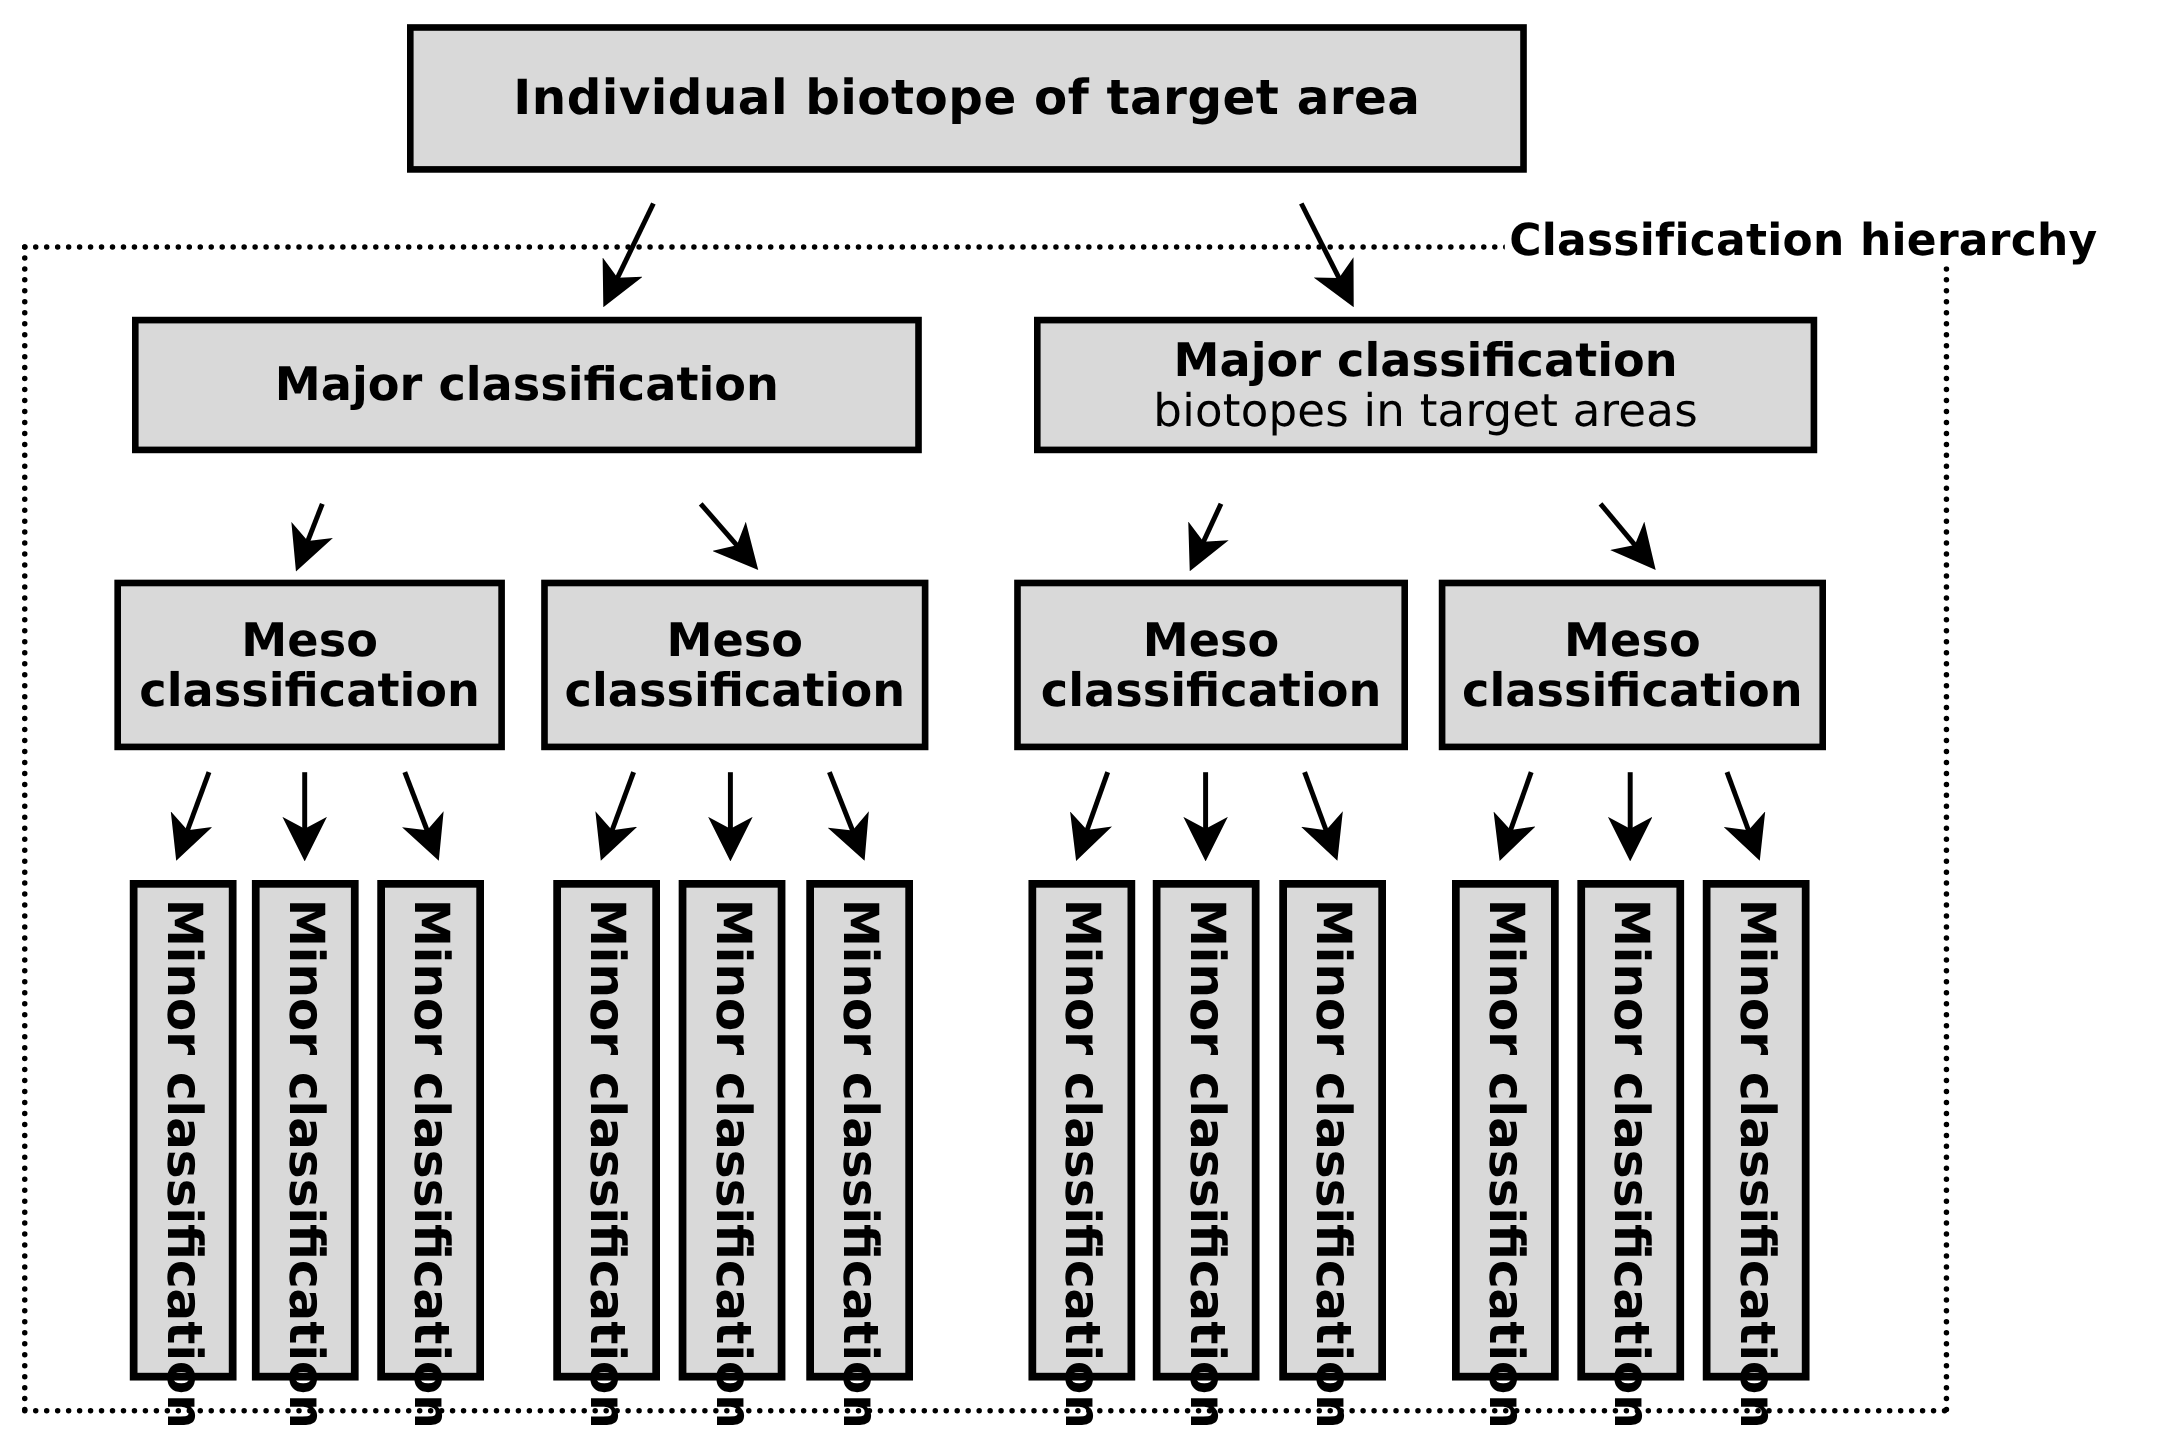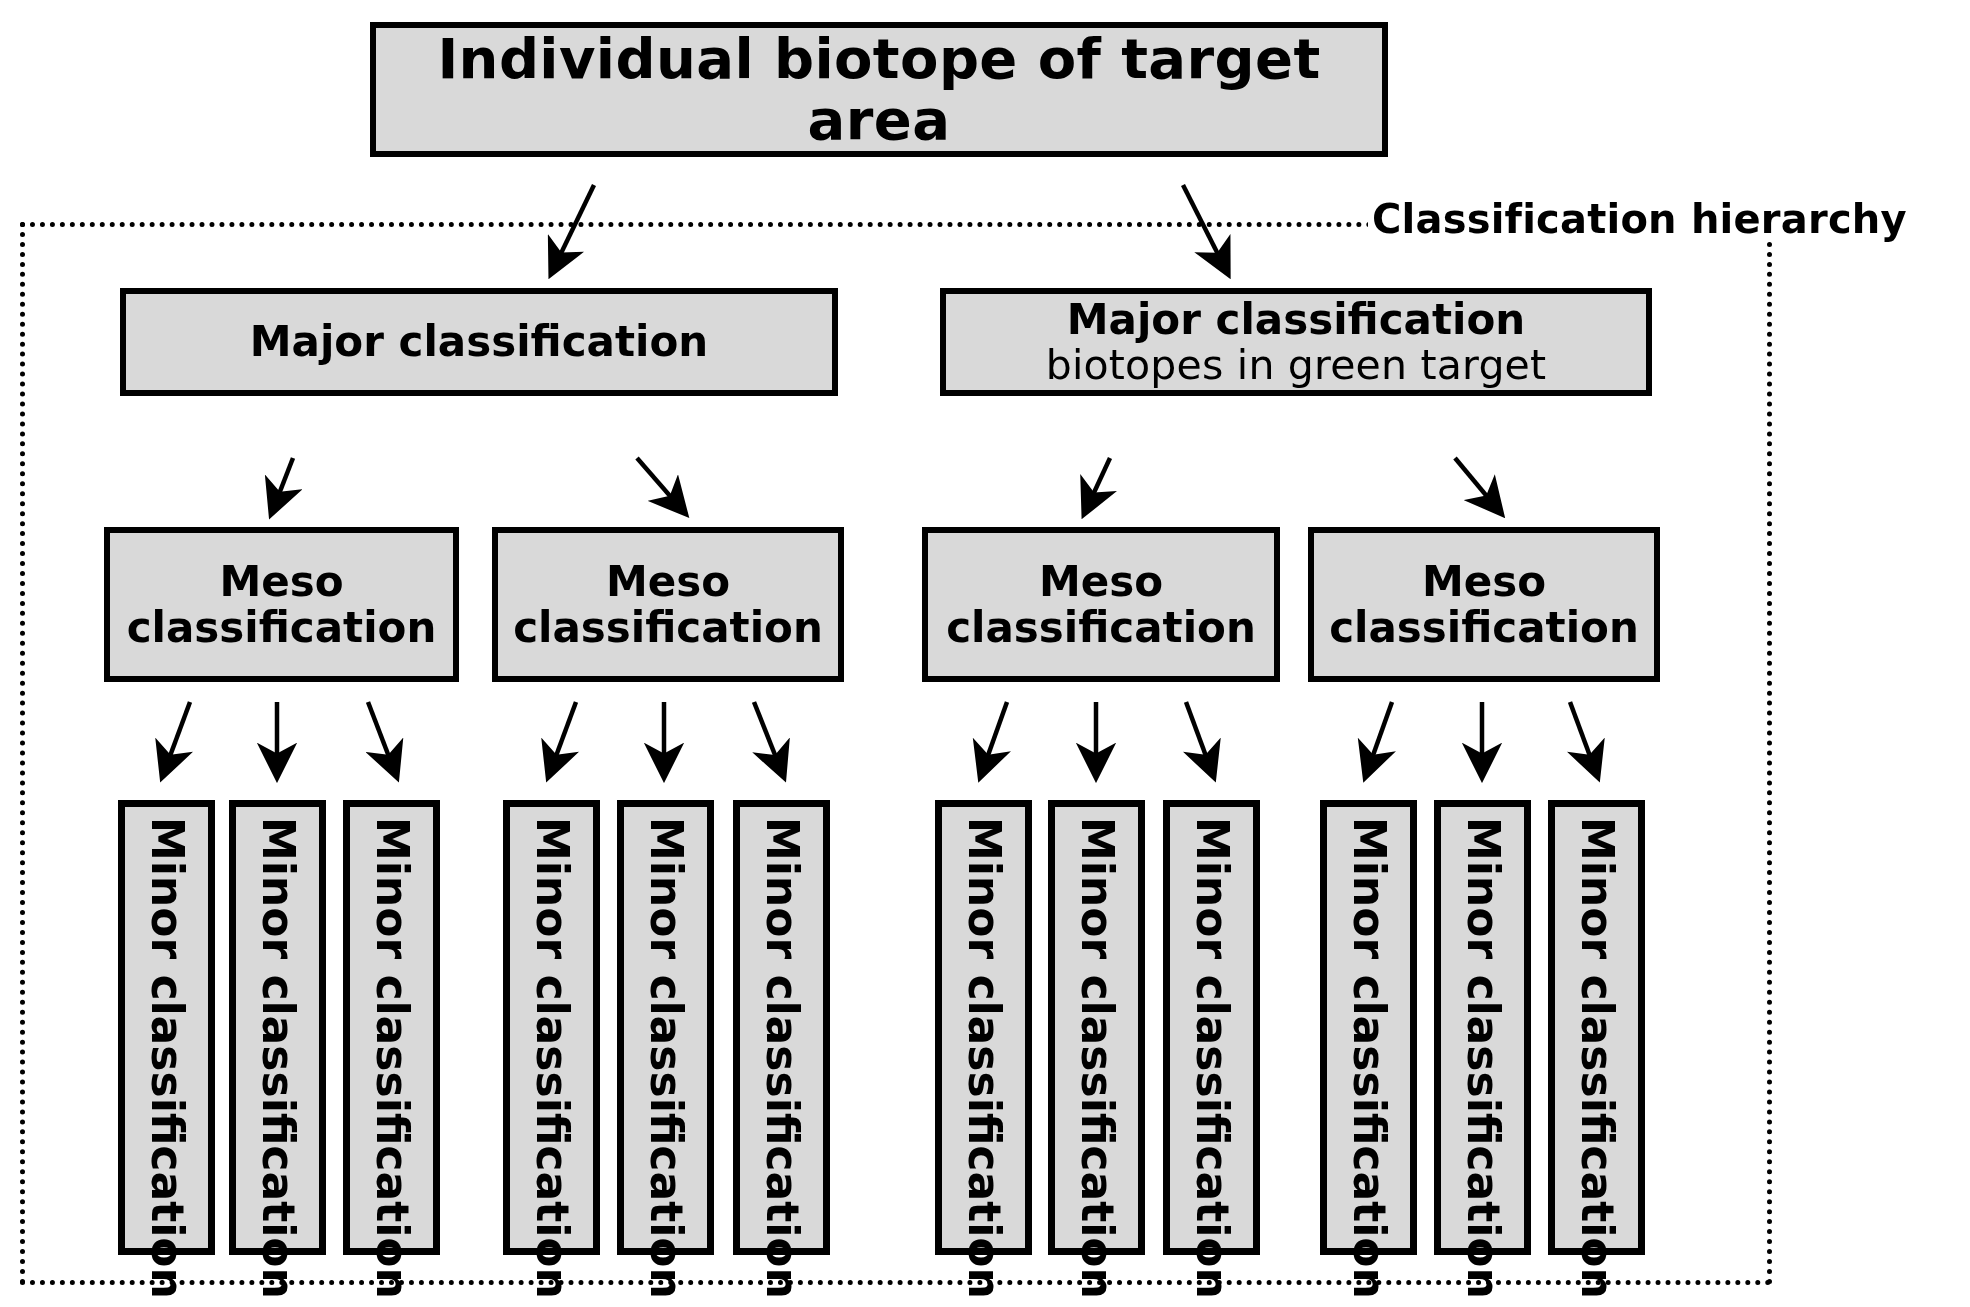--- a/index.html
+++ b/index.html
@@ -33,21 +33,21 @@
     color: #000000;
     line-height: 1.08;
   }
 
   
   #root-node {
     left: 370px;
     top: 22px;
     width: 1018px;
     height: 135px;
-    font-size: 56px;
+    font-size: 44px;
     font-weight: bold;
     letter-spacing: 0.4px;
   }
 
   
   #hierarchy-frame {
     position: absolute;
     left: 20px;
     top: 222px;
     width: 1752px;
@@ -65,21 +65,21 @@
     color: #000000;
     background: #ffffff;
     padding: 0 4px;
     white-space: nowrap;
     letter-spacing: 0.2px;
   }
 
   
   .major {
     top: 288px;
-    height: 108px;
+    height: 124px;
     font-size: 40px;
     text-align: center;
   }
   .major .ttl {
     font-weight: bold;
     font-size: 42px;
     display: block;
   }
   .major .sub {
     font-weight: normal;
@@ -160,21 +160,21 @@
   </div>
 
   <div id="hierarchy-frame"></div>
   <div id="hierarchy-label">Classification hierarchy</div>
 
   <div class="node major" id="major-0">
     <span class="ttl">Major classification</span>
   </div>
   <div class="node major" id="major-1">
     <span class="ttl">Major classification</span>
-    <span class="sub">biotopes in green target</span>
+    <span class="sub">biotopes in target areas</span>
   </div>
 
   <div class="node meso" id="meso-0">
     <span>Meso</span>
     <span>classification</span>
   </div>
   <div class="node meso" id="meso-1">
     <span>Meso</span>
     <span>classification</span>
   </div>

